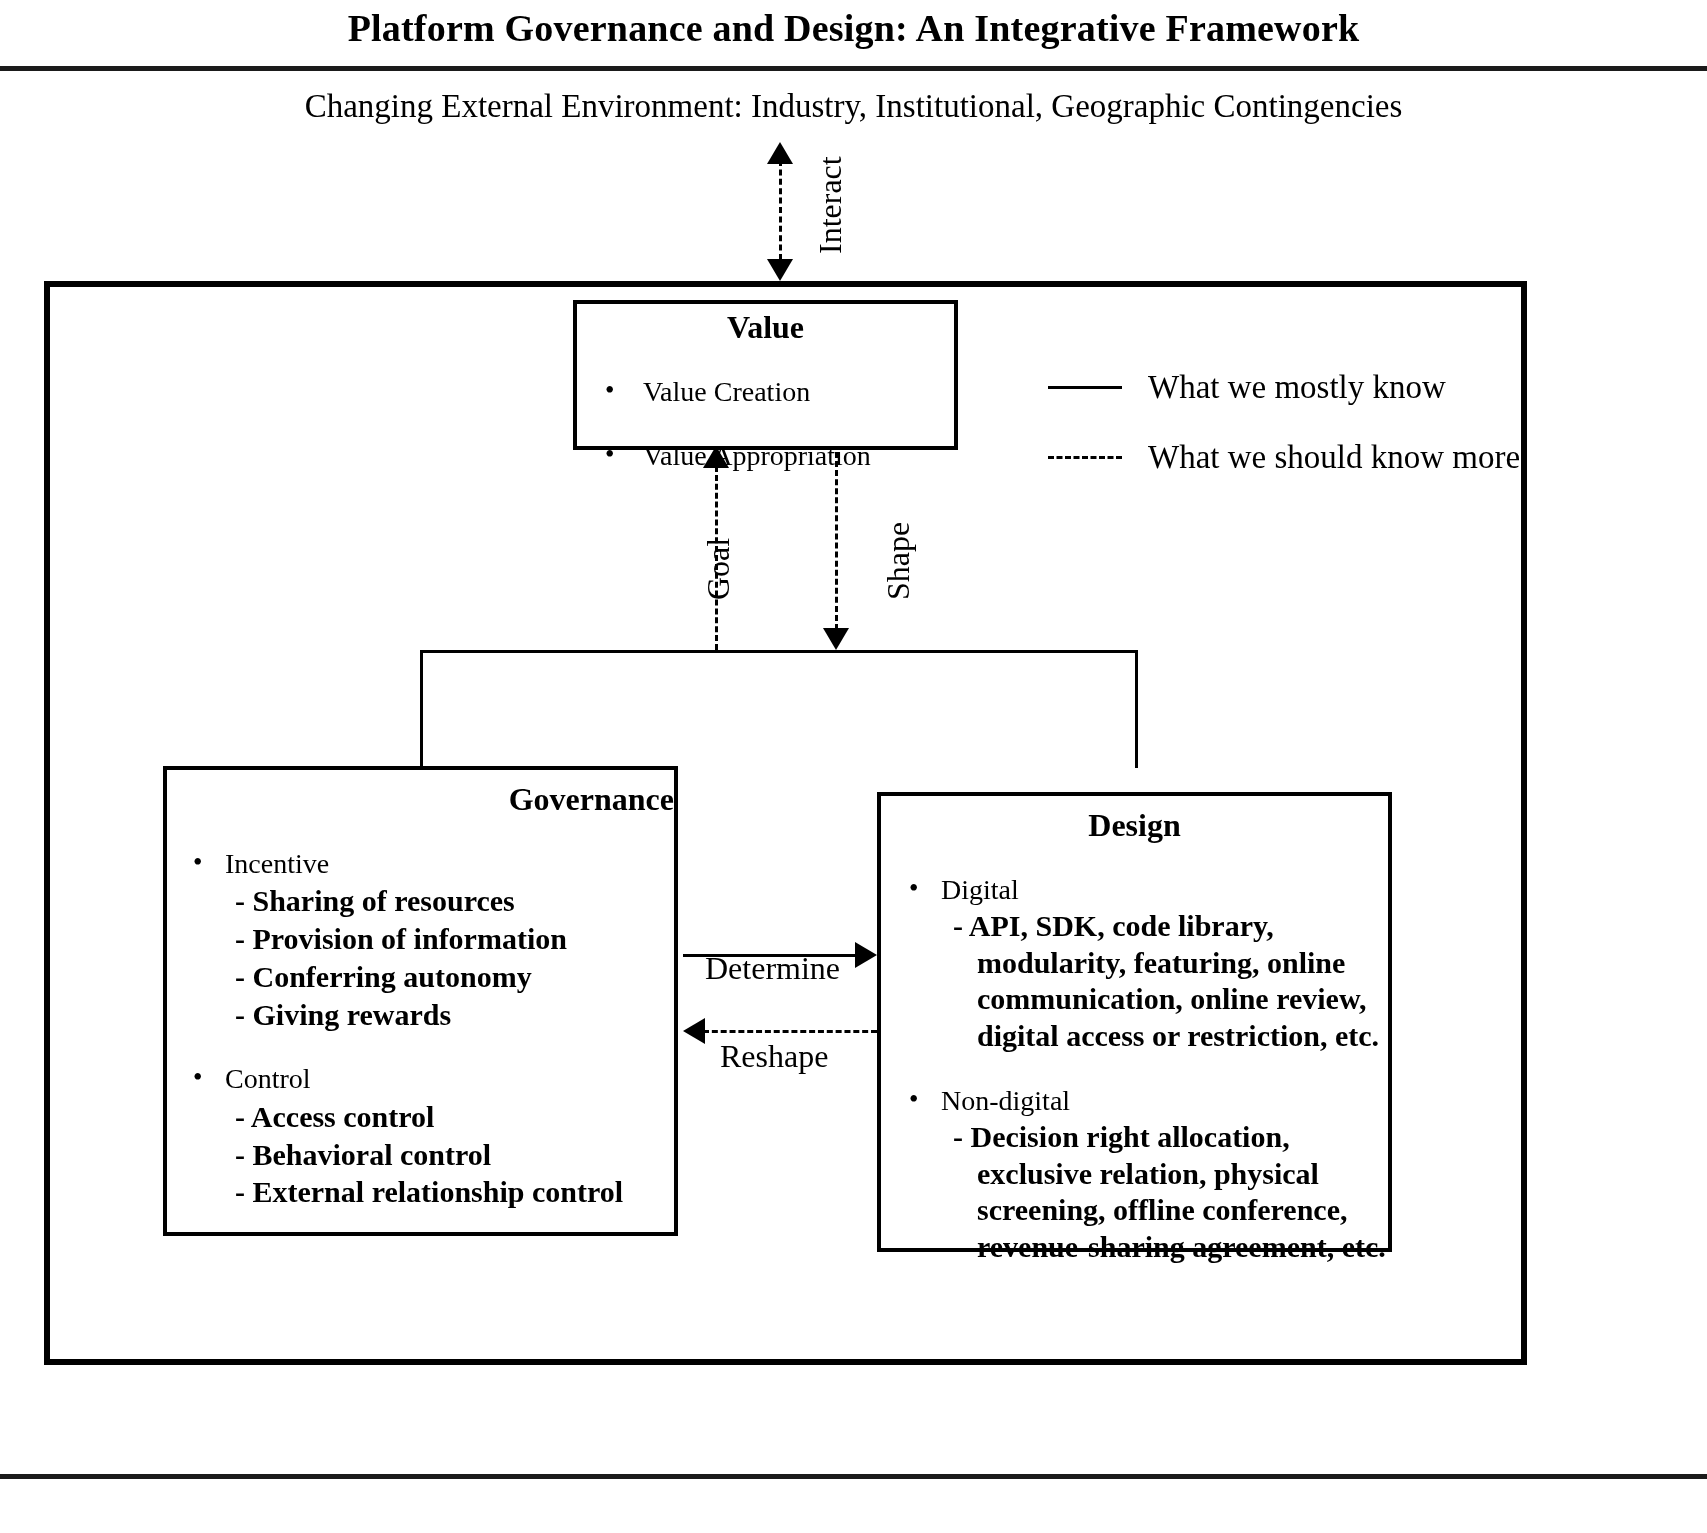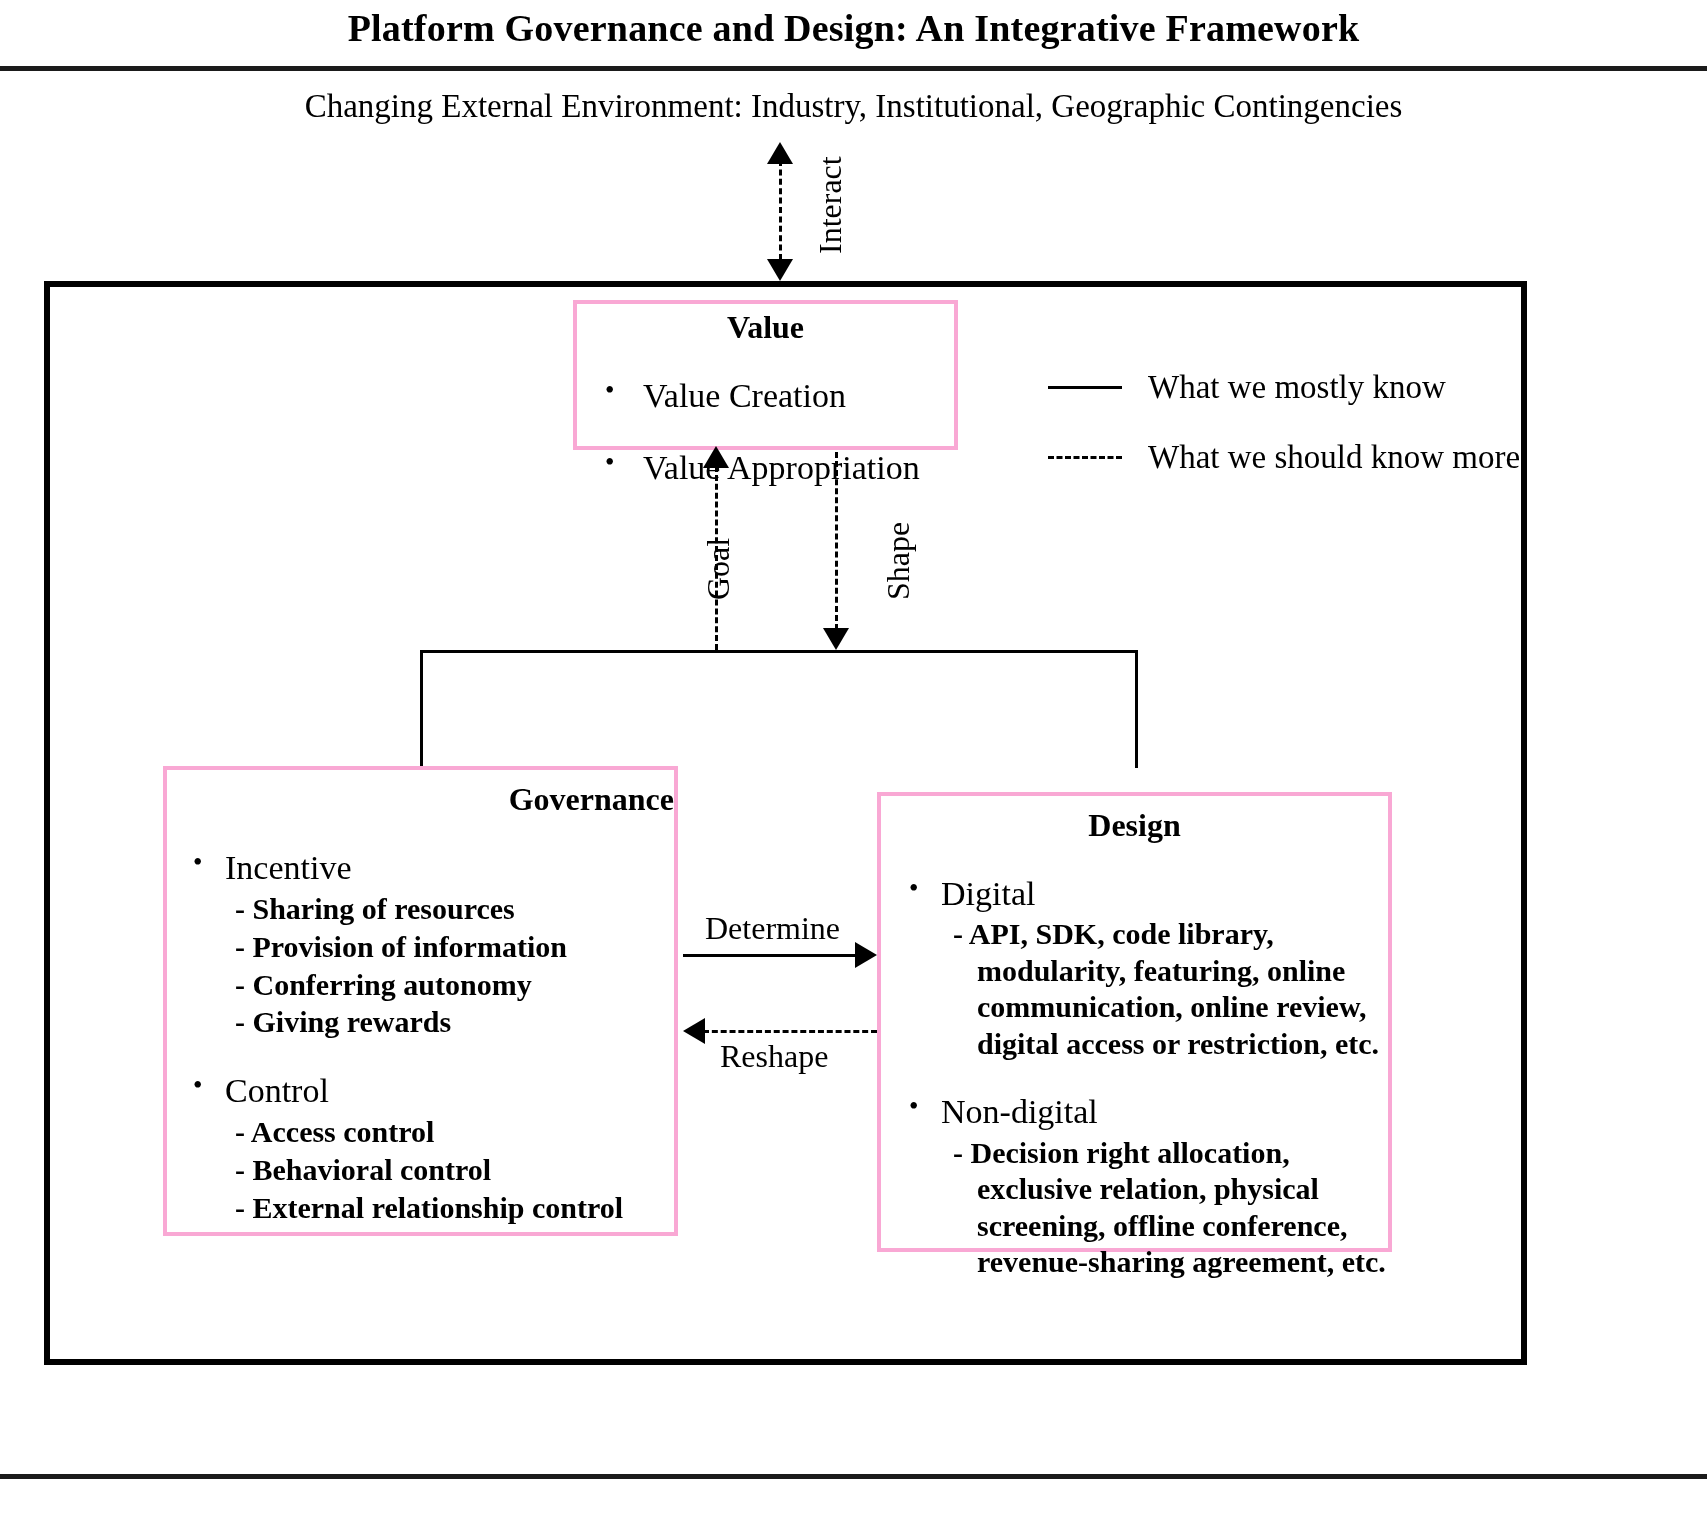--- a/index.html
+++ b/index.html
@@ -55,37 +55,37 @@
     left: 44px; top: 281px;
     width: 1483px; height: 1084px;
     border: 6px solid #000000;
     box-sizing: border-box;
     background: #ffffff;
   }
 
   
   .node-box {
     position: absolute;
-    border: 4px solid #f9a8d4;
+    border: 4px solid #000000;
     box-sizing: border-box;
     background: #ffffff;
   }
   .node-title {
     text-align: center;
     font-weight: bold;
     font-size: 32px;
     line-height: 1.12;
   }
   .blist {
     list-style: none;
     margin: 0;
     padding: 0;
   }
   .blist li {
-    font-size: 34px;
+    font-size: 28px;
     line-height: 1.30;
     position: relative;
     padding-left: 46px;
     white-space: nowrap;
     margin-top: 28px;
   }
   .blist li::before {
     content: "\2022";
     position: absolute;
     left: 14px;
@@ -308,19 +308,19 @@
         <li>- Decision right allocation,</li>
         <li class="cont">exclusive relation, physical</li>
         <li class="cont">screening, offline conference,</li>
         <li class="cont">revenue-sharing agreement, etc.</li>
       </ul>
     </div>
   </div>
 
   <div class="hline-solid" style="left:683px; top:954px; width:174px;"></div>
   <div class="arrow arrow-right" style="left:855px; top:942px;"></div>
-  <div class="edge-label" style="left:705px; top:910px;">Determine</div>
+  <div class="edge-label" style="left:705px; top:950px;">Determine</div>
 
   <div class="hline-dashed" style="left:703px; top:1030px; width:174px;"></div>
   <div class="arrow arrow-left" style="left:683px; top:1018px;"></div>
   <div class="edge-label" style="left:720px; top:1038px;">Reshape</div>
 
 </div>
 
 </body></html>

